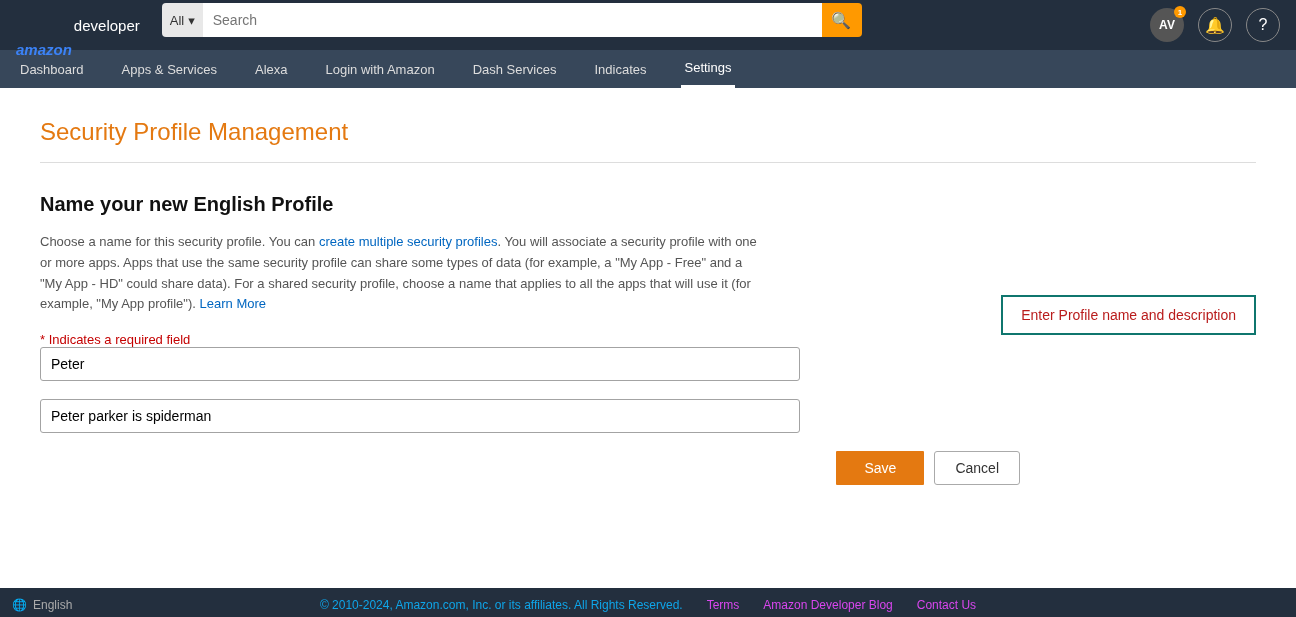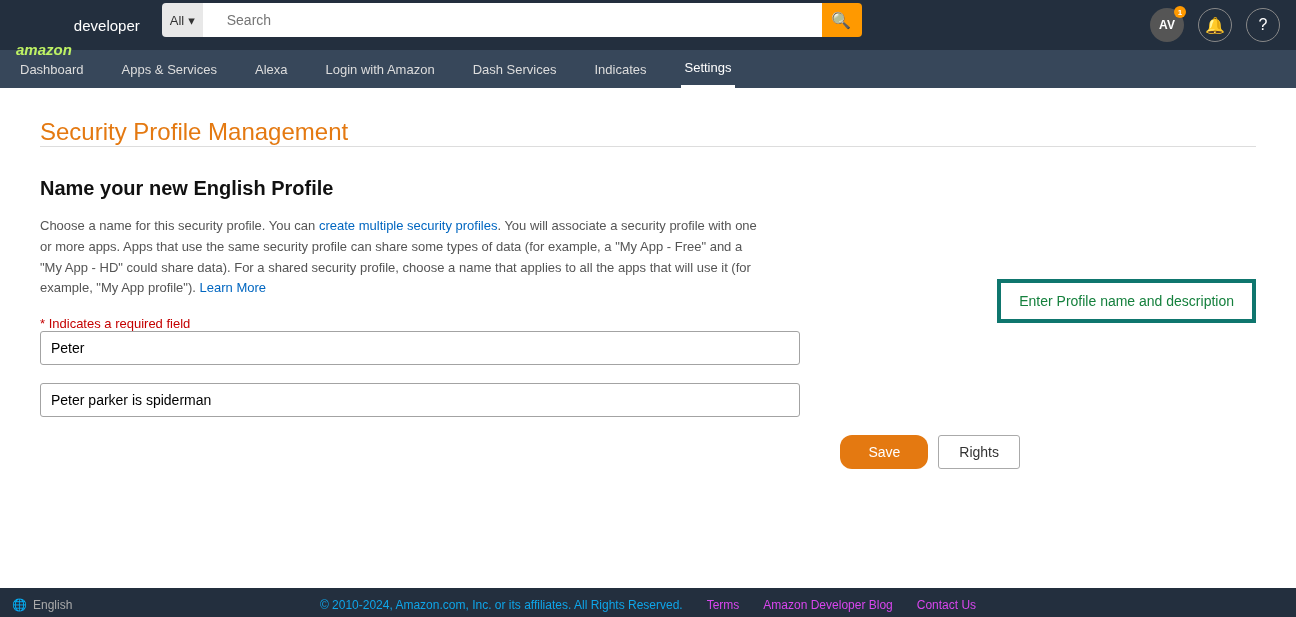--- a/index.html
+++ b/index.html
@@ -16,21 +16,21 @@
     }
     .logo {
       display: flex;
       align-items: center;
       gap: 2px;
       color: #fff;
       font-size: 15px;
       font-weight: 400;
       margin-right: 10px;
     }
-    .logo-amazon { color: #bef264; font-style: italic; font-weight: bold; margin-top: 48px; }
+    .logo-amazon { color: #3b82f6; font-style: italic; font-weight: bold; margin-top: 48px; }
     .logo-developer { color: #fff; font-weight: 300; }
 
     .search-container {
       display: flex;
       align-items: flex-start;
       flex: 1;
       max-width: 700px;
       height: 44px;
     }
     .search-dropdown {
@@ -43,21 +43,21 @@
       color: #333;
       cursor: pointer;
       display: flex;
       align-items: center;
       gap: 4px;
     }
     .search-input {
       flex: 1;
       height: 34px;
       border: none;
-      padding: 0 24px;
+      padding: 0 10px;
       font-size: 14px;
       outline: none;
     }
     .search-btn {
       background: #ff9900;
       border: none;
       height: 34px;
       width: 40px;
       border-radius: 0 4px 4px 0;
       cursor: pointer;
@@ -143,21 +143,21 @@
     
     .main-content {
       padding: 30px 40px;
       background: #fff;
       min-height: 500px;
     }
     .page-title {
       color: #e47911;
       font-size: 24px;
       font-weight: 400;
-      margin-bottom: 0;
+      margin-bottom: 16px;
     }
     .divider {
       border: none;
       border-top: 1px solid #ddd;
       margin-bottom: 30px;
     }
     .form-section-title {
       font-size: 20px;
       font-weight: bold;
       color: #111;
@@ -177,24 +177,24 @@
 
     .required-note {
       color: #c40000;
       font-size: 13px;
       margin-bottom: 20px;
     }
 
     .validation-box {
       float: right;
       margin-top: -36px;
-      border: 4px solid #0f766e;
+      border: 2px solid #0f766e;
       padding: 10px 18px;
       font-size: 14px;
-      color: #15803d;
+      color: #b91c1c;
       background: #fff;
       max-width: 280px;
       text-align: right;
     }
 
     .form-area {
       clear: both;
     }
     .form-row {
       display: flex;
@@ -228,21 +228,21 @@
       gap: 10px;
       max-width: 980px;
       margin-top: 10px;
     }
     .btn-save {
       background: #e47911;
       color: #fff;
       border: none;
       padding: 8px 28px;
       font-size: 14px;
-      border-radius: 12px;
+      border-radius: 1px;
       cursor: pointer;
     }
     .btn-cancel {
       background: #fff;
       color: #333;
       border: 1px solid #aaa;
       padding: 8px 20px;
       font-size: 14px;
       border-radius: 3px;
       cursor: pointer;
@@ -344,21 +344,21 @@
     <div class="form-row">
       <input class="form-input" type="text" value="Peter" style="">
     </div>
 
     <div class="form-row">
       <input class="form-input" type="text" value="Peter parker is spiderman" style="">
     </div>
 
     <div class="form-actions">
       <button class="btn-save">Save</button>
-      <button class="btn-cancel">Rights</button>
+      <button class="btn-cancel">Cancel</button>
     </div>
   </div>
 </main>
 
 <footer class="footer">
   <div class="footer-left">
     <span>🌐</span>
     <span>English</span>
   </div>
   <span class="footer-center">© 2010-2024, Amazon.com, Inc. or its affiliates. All Rights Reserved.</span>

